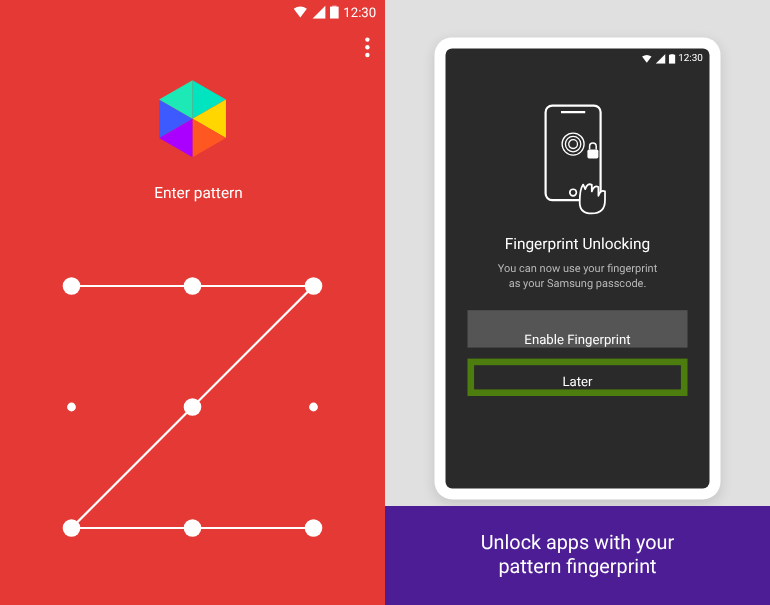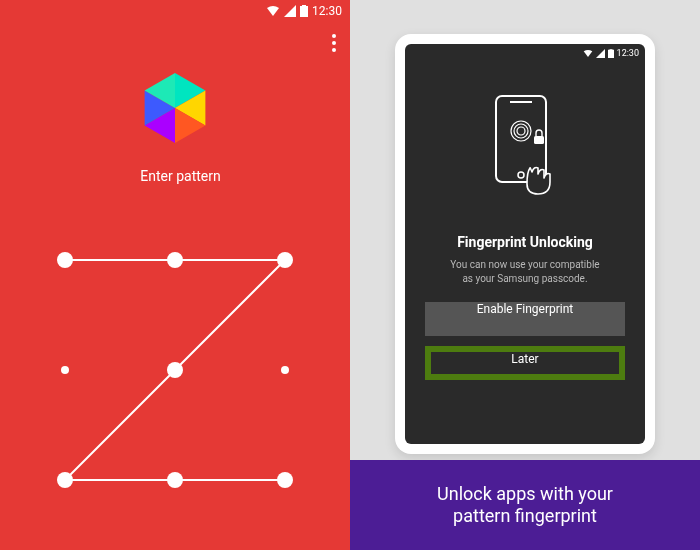--- a/index.html
+++ b/index.html
@@ -11,23 +11,23 @@
   .menu-dots { position: absolute; right: 14px; top: 34px; display: flex; flex-direction: column; gap: 3px; cursor: pointer; }
   .menu-dots span { width: 4px; height: 4px; border-radius: 50%; background: #fff; }
   .hex-logo { width: 76px; height: 76px; margin: 48px auto 0; position: relative; }
   .prompt { text-align: center; margin-top: 22px; font-size: 14px; font-weight: 400; margin-left: 11px; }
   .pattern-area { position: absolute; left: 50%; transform: translateX(-50%); top: 230px; width: 280px; height: 280px; }
   .pattern-area svg { width: 100%; height: 100%; }
   .tablet { width: 260px; background: #fff; border-radius: 16px; padding: 10px; margin-top: 34px; box-shadow: 0 4px 12px rgba(0,0,0,.12); }
   .tablet-screen { background: #2a2a2a; border-radius: 6px; height: 400px; display: flex; flex-direction: column; align-items: center; color: #fff; position: relative; }
   .tablet-status { width: 100%; height: 18px; display: flex; justify-content: flex-end; align-items: center; gap: 3px; padding: 0 6px; font-size: 9px; }
   .phone-illust { margin-top: 30px; }
-  .fp-title { margin-top: 28px; font-size: 14px; font-weight: 700; }
+  .fp-title { margin-top: 8px; font-size: 14px; font-weight: 400; }
   .fp-sub { margin-top: 8px; font-size: 10px; color: #b8b8b8; text-align: center; line-height: 1.4; }
-  .btn { width: 200px; height: 34px; display: flex; align-items: flex-start; justify-content: center; font-size: 12px; margin-top: 16px; cursor: pointer; }
+  .btn { width: 200px; height: 34px; display: flex; align-items: flex-end; justify-content: center; font-size: 12px; margin-top: 16px; cursor: pointer; }
   .btn-primary { background: #555; }
   .btn-secondary { background: transparent; border: 6px solid #4d7c0f; margin-top: 10px; }
   .darkband { position: absolute; bottom: 0; left: 0; right: 0; height: 90px; background: #4c1d95; color: #fff; display: flex; flex-direction: column; align-items: center; justify-content: center; text-align: center; }
   .darkband .h { font-size: 18px; font-weight: 400; line-height: 1.25; }
   .darkband .note { font-size: 8px; color: #aaa; margin-top: 4px; }
 </style>
 </head>
 <body>
 
 <div class="left">
@@ -111,21 +111,21 @@
           <rect x="54" y="44" width="10" height="8" rx="1.5" fill="#fff"></rect>
           <path d="M56 44 v-3 a3 3 0 0 1 6 0 v3" fill="none" stroke="#fff" stroke-width="1.4"></path>
           <g transform="translate(44,76)">
             <path d="M6 0 Q3 4 3 16 Q3 26 14 26 Q26 26 26 14 L26 6 Q22 4 20 10 L20 2 Q16 0 14 6 L14 0 Q10 -2 8 4 Q6 -1 6 0 Z" fill="#2a2a2a" stroke="#fff" stroke-width="1.6" stroke-linejoin="round"></path>
           </g>
         </svg>
       </div>
 
       <div class="fp-title">Fingerprint Unlocking</div>
       <div class="fp-sub">
-        <span>You can now use your compatible</span><br>
+        <span>You can now use your fingerprint</span><br>
         <span>as your Samsung passcode.</span>
       </div>
 
       <div class="btn btn-primary">
         <span>Enable Fingerprint</span>
       </div>
       <div class="btn btn-secondary">
         <span>Later</span>
       </div>
     </div>

